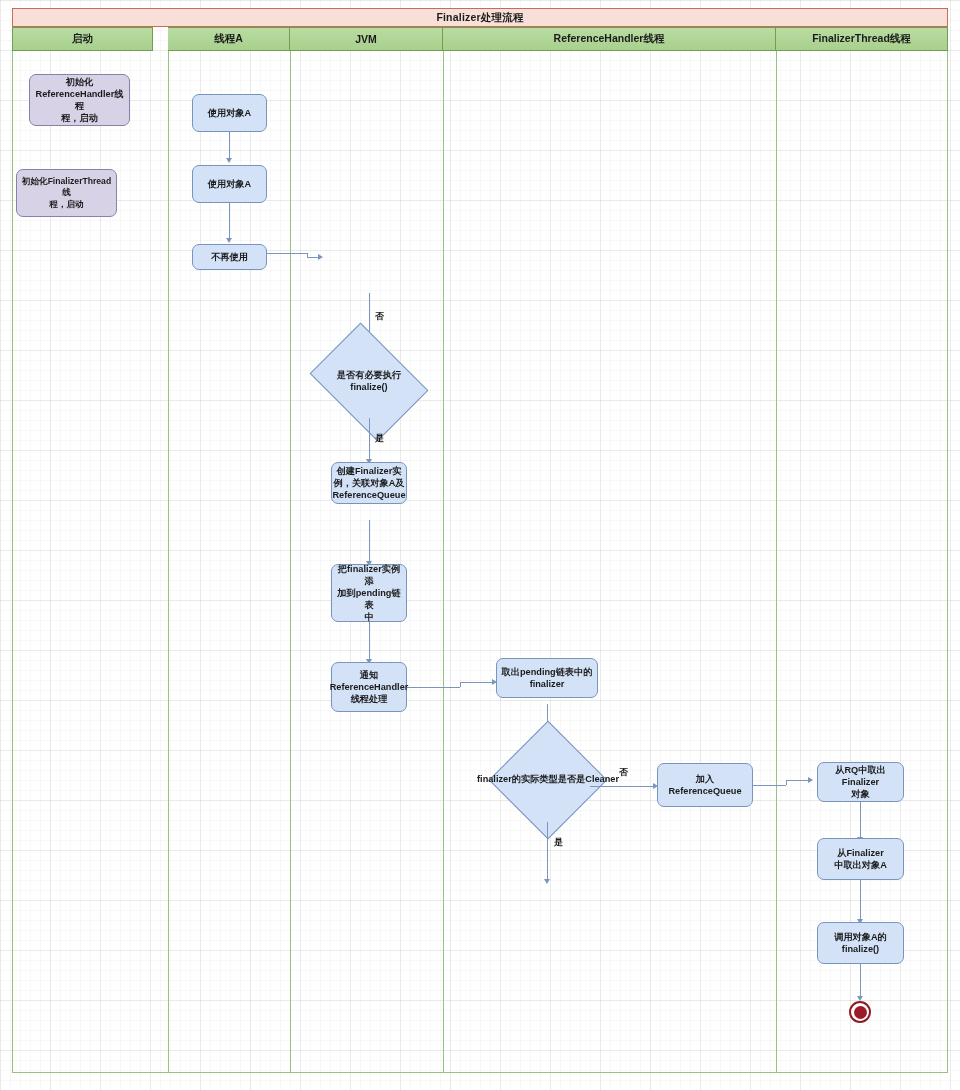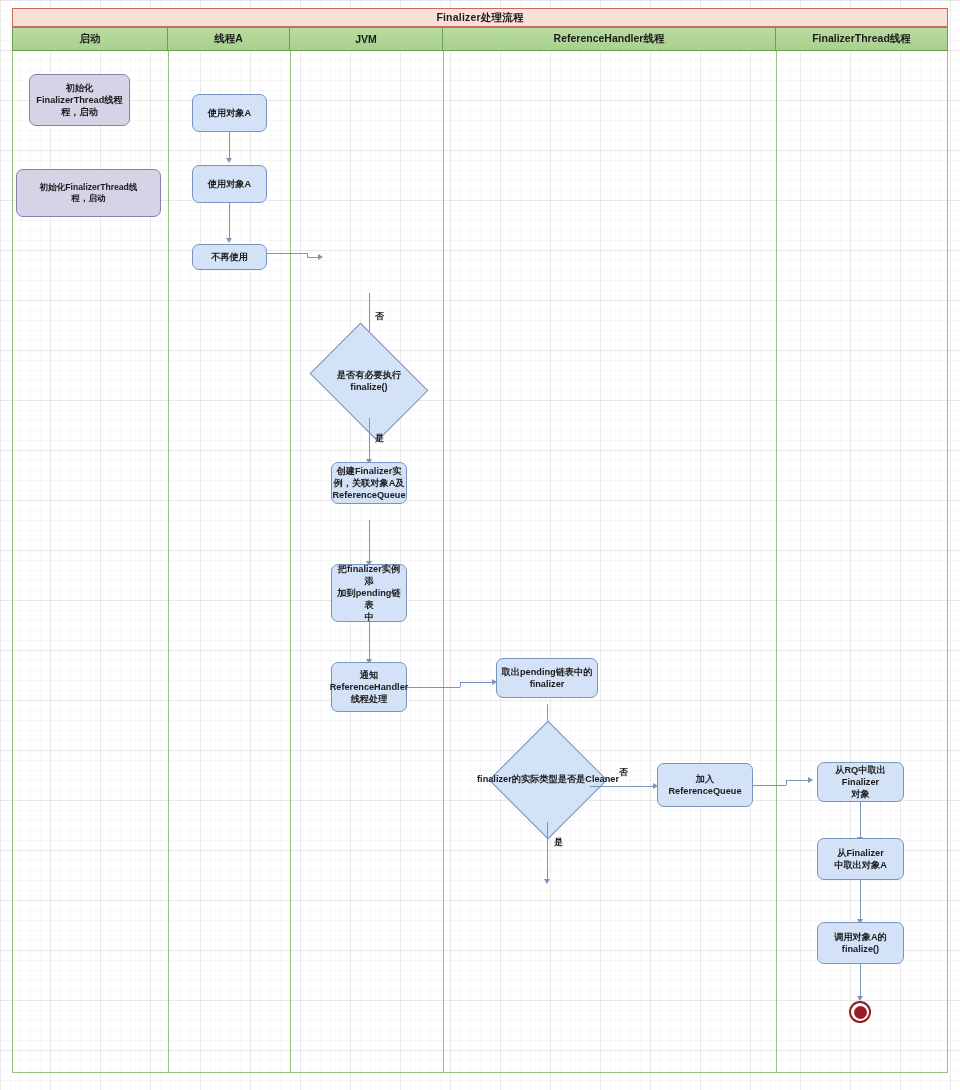--- a/index.html
+++ b/index.html
@@ -196,39 +196,39 @@
 </head>
 <body>
 
 <div id="canvas">
 
   <div class="pool">
 
     <div class="pool-title">Finalizer处理流程</div>
 
     <div class="lane-head-row">
-      <div class="lane-head first" style="left:0px;   width:156px;">启动</div>
+      <div class="lane-head first" style="left:0px;   width:141px;">启动</div>
       <div class="lane-head" style="left:156px; width:122px;">线程A</div>
       <div class="lane-head" style="left:278px; width:153px;">JVM</div>
       <div class="lane-head" style="left:431px; width:333px;">ReferenceHandler线程</div>
       <div class="lane-head" style="left:764px; width:172px;">FinalizerThread线程</div>
     </div>
 
     <div class="lane-body" style="left:0px;   width:156px;"></div>
     <div class="lane-body" style="left:156px; width:122px;"></div>
     <div class="lane-body" style="left:278px; width:153px;"></div>
     <div class="lane-body" style="left:431px; width:333px;"></div>
     <div class="lane-body last" style="left:764px; width:172px;"></div>
   </div>
 
   <div class="node start-lane" style="left:29px; top:74px; width:101px; height:52px;">初始化
-FinalizerThread线程
+ReferenceHandler线程
 程，启动</div>
 
-  <div class="node start-lane" style="left:16px; top:169px; width:145px; height:48px; font-size:8.6px;">初始化FinalizerThread线
+  <div class="node start-lane" style="left:16px; top:169px; width:101px; height:48px; font-size:8.6px;">初始化FinalizerThread线
 程，启动</div>
 
   <div class="node process" style="left:192px; top:94px; width:75px; height:38px;">使用对象A</div>
 
   <div class="conn v" style="left:229px; top:132px; height:27px;"></div>
   <div class="arrow-down" style="left:225.8px; top:158px;"></div>
 
   <div class="node process" style="left:192px; top:165px; width:75px; height:38px;">使用对象A</div>
 
   <div class="conn v" style="left:229px; top:203px; height:36px;"></div>

